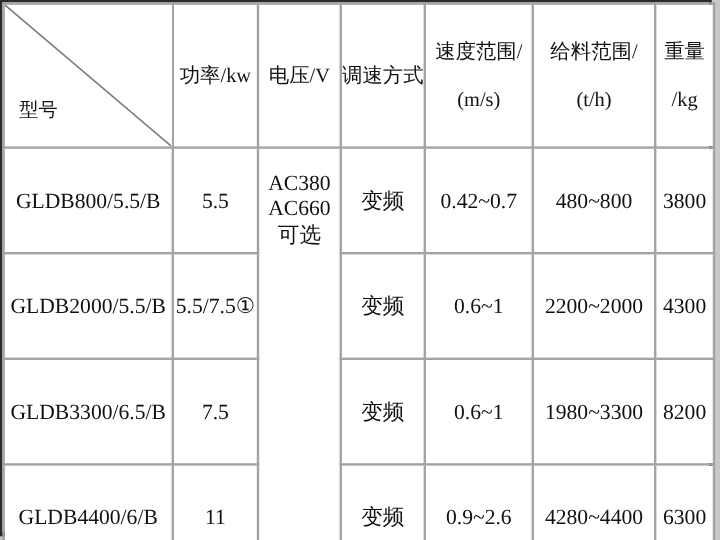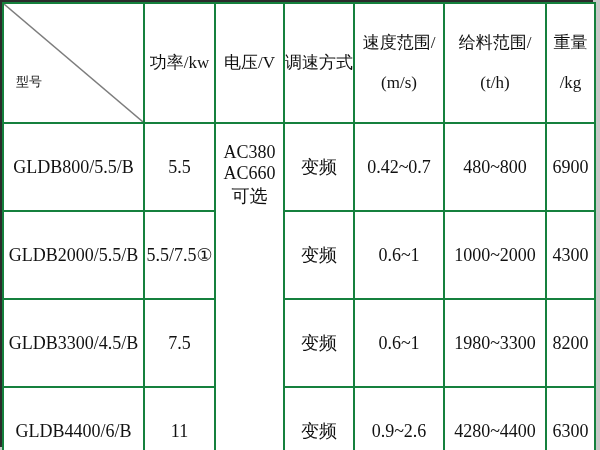--- a/index.html
+++ b/index.html
@@ -23,21 +23,21 @@
     border: 2px solid #2b2b2b;
     border-bottom: 4px solid #303030;
   }
   table.spec {
     width: 100%;
     height: 100%;
     border-collapse: collapse;
     table-layout: fixed;
   }
   table.spec th, table.spec td {
-    border: 2px solid #15803d;
+    border: 2px solid #a3a3a3;
     padding: 0;
     text-align: center;
     vertical-align: middle;
     font-weight: normal;
     font-size: 18px;
     background: #ffffff;
     overflow: hidden;
   }
   tr.hdr { height: 120px; }
   tr.row { height: 88px; border-radius: 20px; }
@@ -49,23 +49,23 @@
   th.model-hdr { position: relative; }
   th.model-hdr svg {
     position: absolute;
     top: 0; left: 0;
     width: 100%; height: 100%;
     display: block;
   }
   .model-hdr-label {
     position: absolute;
     left: 12px;
-    bottom: 30px;
+    bottom: 19px;
     line-height: 20px;
-    font-size: 13px;
+    font-size: 16px;
   }
   td.model-cell { font-size: 17px; }
   td.voltage-cell { vertical-align: top; }
   .voltage-stack {
     height: 314px;
     display: flex;
     flex-direction: column;
     justify-content: flex-start;
     align-items: center;
   }
@@ -116,34 +116,34 @@
       <td class="voltage-cell" rowspan="4">
         <div class="voltage-stack">
           <span>AC380</span>
           <span>AC660</span>
           <span>可选</span>
         </div>
       </td>
       <td>变频</td>
       <td>0.42~0.7</td>
       <td>480~800</td>
-      <td>6900</td>
+      <td>3800</td>
     </tr>
 
     <tr class="row">
       <td class="model-cell">GLDB2000/5.5/B</td>
       <td>5.5/7.5①</td>
       <td>变频</td>
       <td>0.6~1</td>
-      <td>1000~2000</td>
+      <td>2200~2000</td>
       <td>4300</td>
     </tr>
 
     <tr class="row">
-      <td class="model-cell">GLDB3300/4.5/B</td>
+      <td class="model-cell">GLDB3300/6.5/B</td>
       <td>7.5</td>
       <td>变频</td>
       <td>0.6~1</td>
       <td>1980~3300</td>
       <td>8200</td>
     </tr>
 
     <tr class="row">
       <td class="model-cell">GLDB4400/6/B</td>
       <td>11</td>

